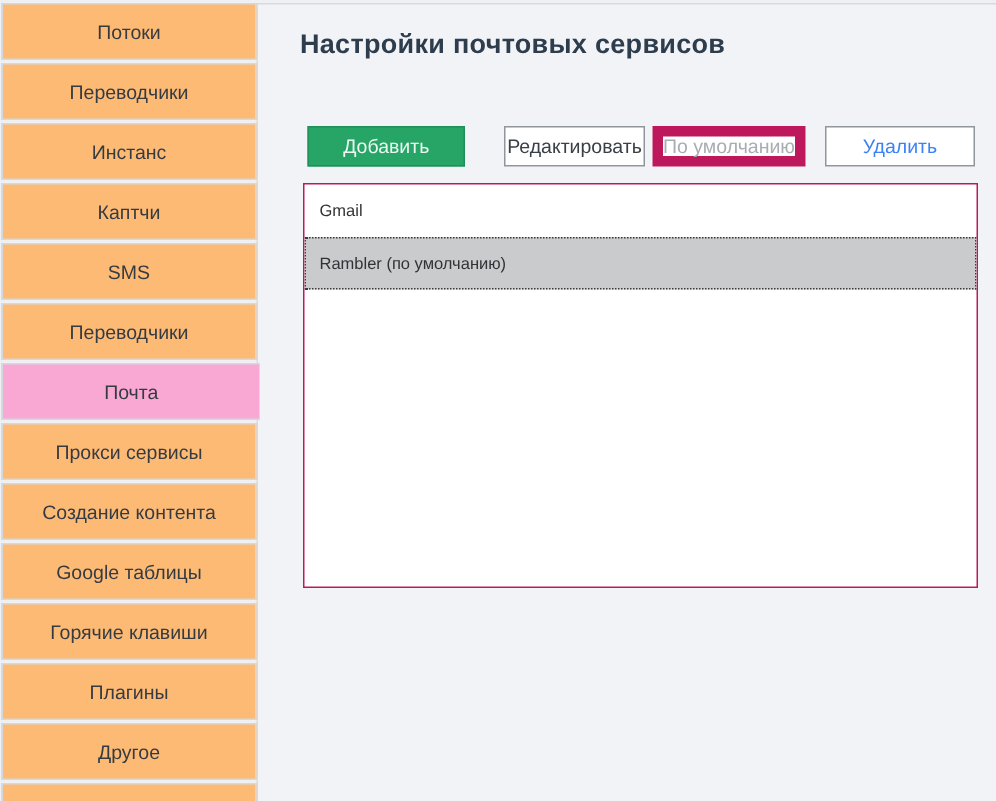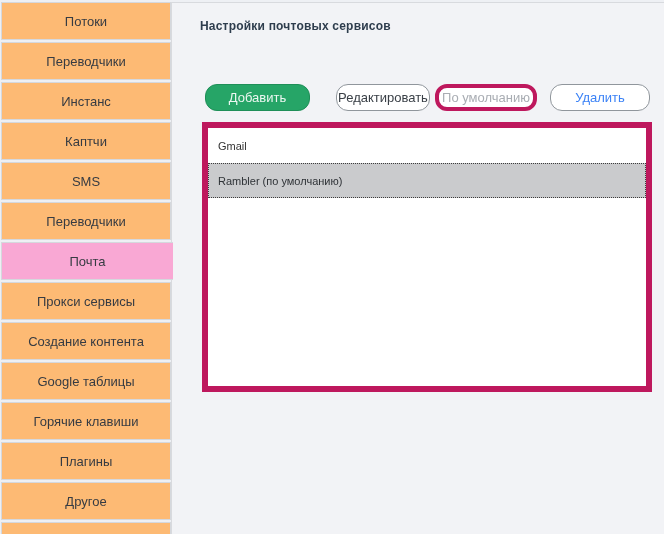--- a/index.html
+++ b/index.html
@@ -31,42 +31,42 @@
   }
   .sidebar-item.selected {
     width:172px;
     background:#f9a8d4;
     border-right:none;
   }
   .sidebar-item.partial { height:38px; }
 
   .page-title {
     position:absolute; left:200px; top:19px;
-    font-size:12px; color:#2e3d4d;
+    font-size:18px; color:#2e3d4d;
     letter-spacing:.2px;
   }
 
   
   .btn {
     position:absolute; top:84px; height:27px;
     display:flex; align-items:center; justify-content:center;
     font-family:"Liberation Sans", sans-serif;
     font-size:13px; cursor:pointer;
-    border-radius:12px;
+    border-radius:0;
   }
   .btn-add    { left:205px; width:105px; background:#26a567; border:1px solid #1f8f58; color:#ecf7f1; }
   .btn-edit   { left:336px; width:94px;  background:#ffffff; border:1px solid #90969c; color:#3a4047; }
-  .btn-default{ left:435px; width:102px; background:#ffffff; border:4px solid #be185d; color:#a9adb3; cursor:default; }
+  .btn-default{ left:435px; width:102px; background:#ffffff; border:7px solid #be185d; color:#a9adb3; cursor:default; }
   .btn-delete { left:550px; width:100px; background:#ffffff; border:1px solid #90969c; color:#3b82f6; }
 
   
   .service-list {
     position:absolute; left:202px; top:122px; width:450px; height:270px;
     background:#ffffff;
-    border:6px solid #be185d;
+    border:1px solid #be185d;
     overflow:hidden;
   }
   .list-item {
     height:35px;
     display:flex; align-items:center;
     padding:0 9px;
     font-size:11px; color:#333333;
     border:1px solid transparent;
     cursor:pointer;
   }

